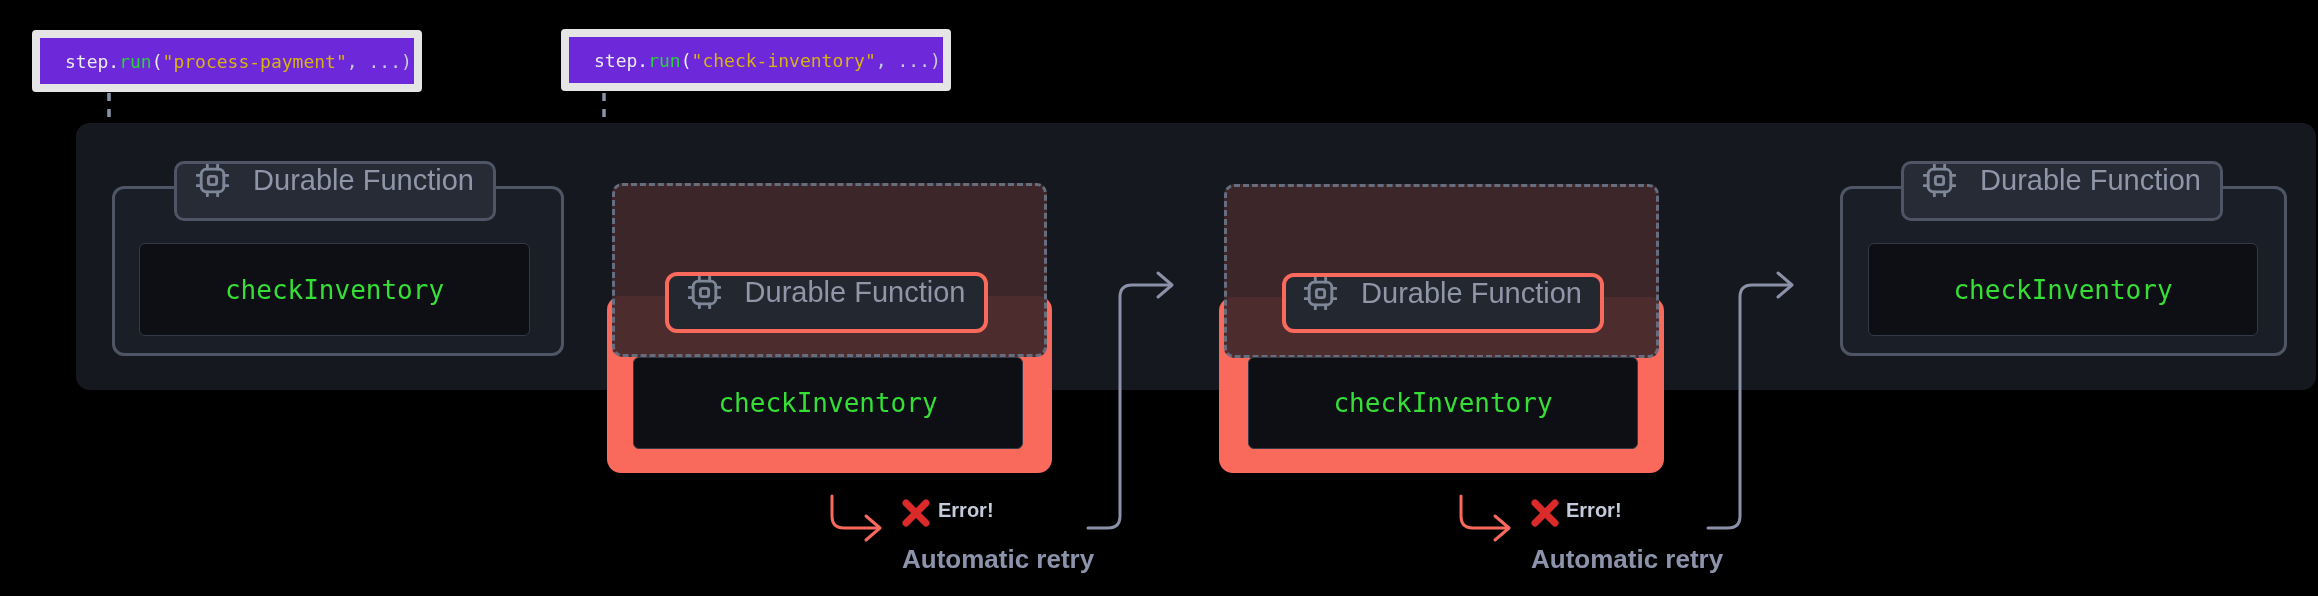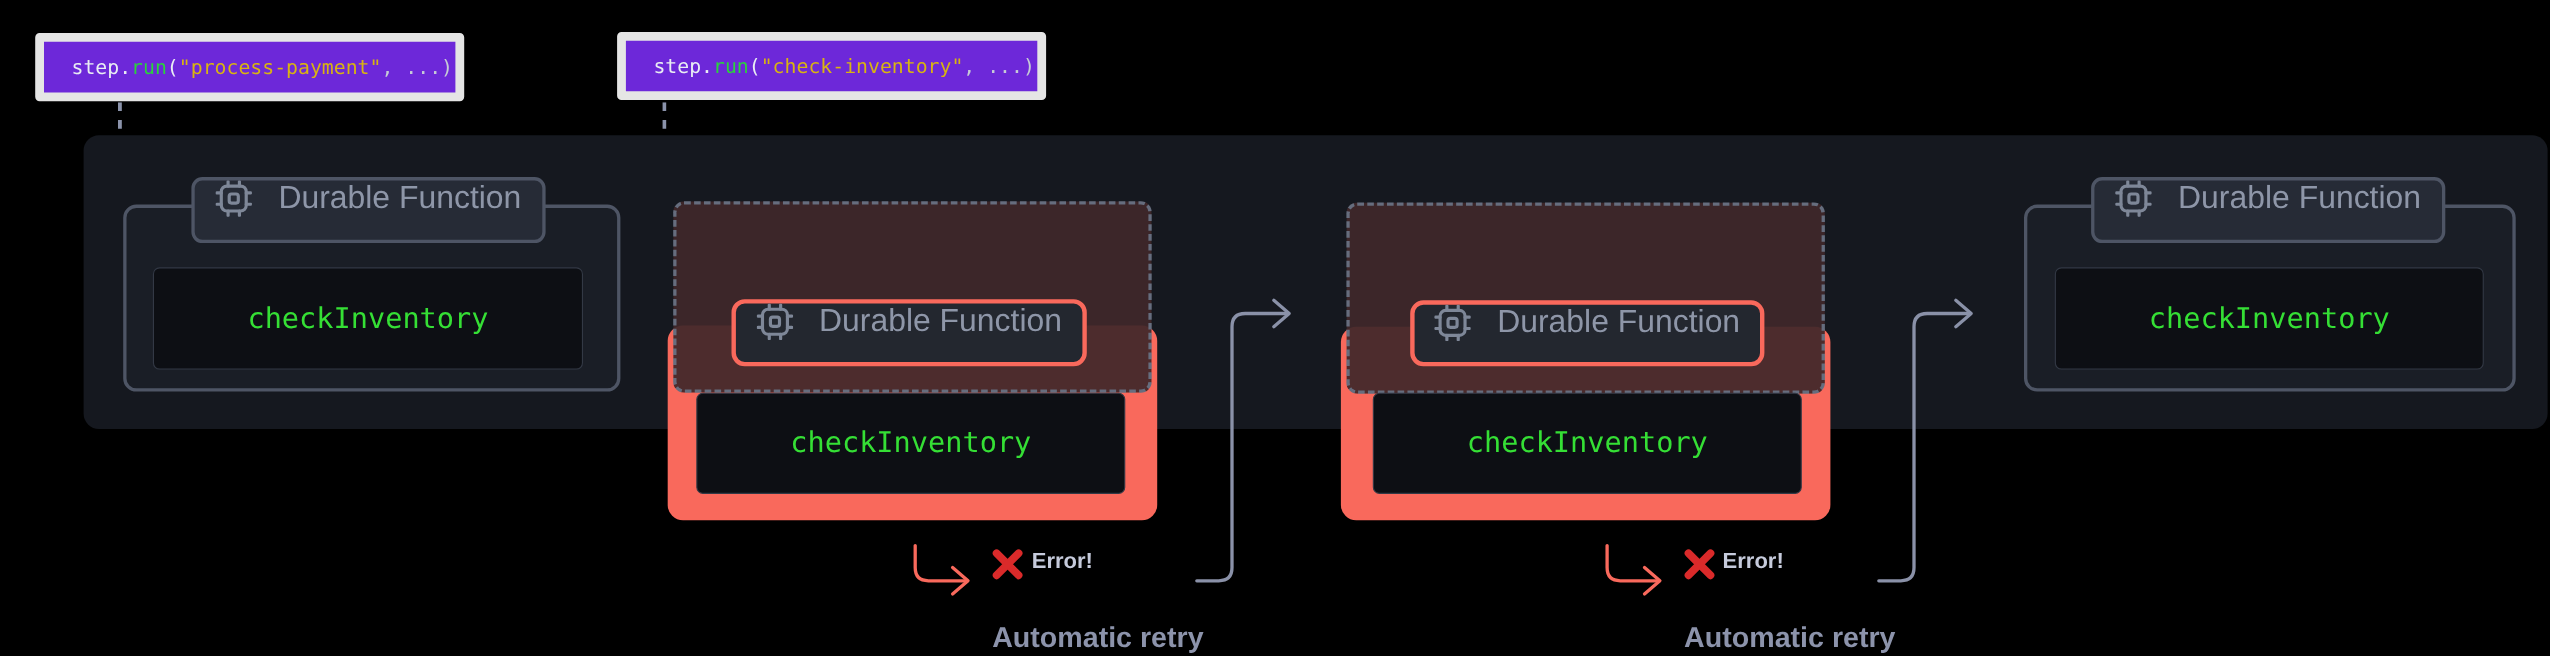--- a/index.html
+++ b/index.html
@@ -93,21 +93,21 @@
   .err-arrow-1{left:820px;top:488px;}
   .err-arrow-2{left:1449px;top:488px;}
   .err-x-1{left:899px;top:496px;}
   .err-x-2{left:1528px;top:496px;}
   .error-label{
     position:absolute;font-size:20px;font-weight:bold;color:#c6cbdc;white-space:nowrap;z-index:7;
   }
   .error-label-1{left:938px;top:499px;}
   .error-label-2{left:1566px;top:499px;}
   .retry-label{
-    position:absolute;font-size:26px;font-weight:bold;color:#8c93ab;white-space:nowrap;z-index:7;margin-top:20px;
+    position:absolute;font-size:26px;font-weight:bold;color:#8c93ab;white-space:nowrap;z-index:7;
   }
   .retry-label-1{left:902px;top:544px;}
   .retry-label-2{left:1531px;top:544px;}
 </style>
 </head>
 <body>
 
 <div id="stage">
 
   <div class="tooltip tooltip-1"><span class="tok-plain">step.</span><span class="tok-fn">run</span><span class="tok-plain">(</span><span class="tok-str">"process-payment"</span><span class="tok-rest">, ...)</span></div>

